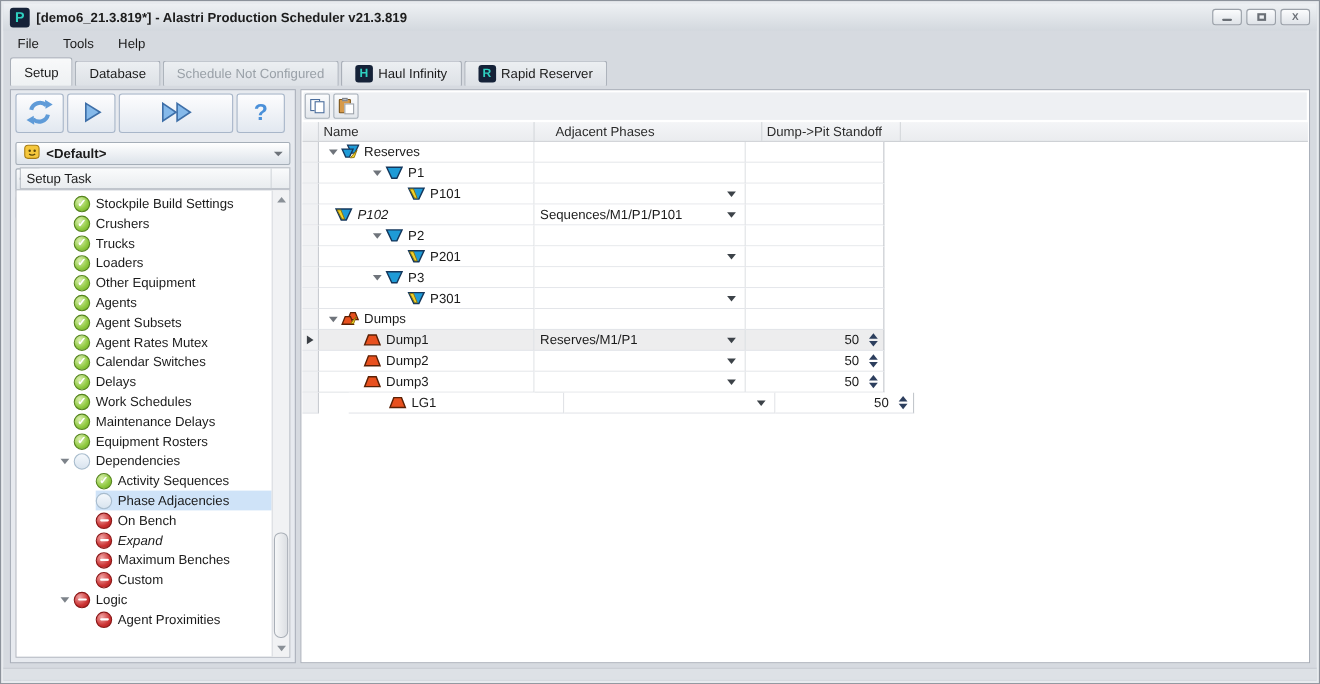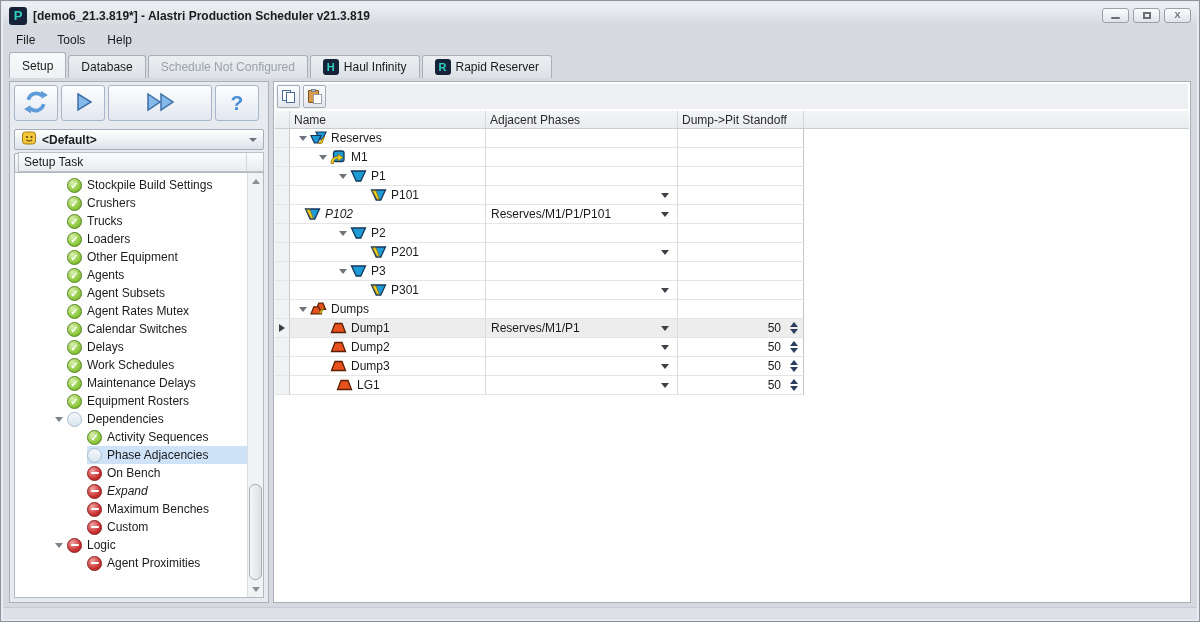--- a/index.html
+++ b/index.html
@@ -422,21 +422,21 @@
               <span class="board"></span>
               <span class="clip"></span>
               <span class="page"></span>
             </span>
         </div>
       </div>
       <div class="grid">
         <div class="g-header" id="gridHeader">
             <div class="g-hcell" style="width: 15px; padding: 0px;"></div>
             <div class="g-hcell" style="width: 196px;">Name</div>
-            <div class="g-hcell" style="width: 192px;">Adjacent Phases</div>
+            <div class="g-hcell" style="width: 192px; margin-left: 15px;">Adjacent Phases</div>
             <div class="g-hcell" style="width: 126px;">Dump-&gt;Pit Standoff</div>
             <div class="g-hcell g-hfill"></div>
           </div>
         <div class="g-body" id="gridBody">
             <div class="g-row">
               <div class="g-rowhdr"></div>
               <div class="g-cell name" style="padding-left: 6px;">
                 <span class="g-exp">
                   <span class="tri-down"></span>
                 </span>
@@ -447,37 +447,20 @@
                     <path d="M8.5 12.5 L14.5 5.5 L12 12.2 Z" fill="#f2d12b" stroke="#8a6d00" stroke-width="0.8"></path>
                   </svg>
                 </span>
                 <span>Reserves</span>
               </div>
               <div class="g-cell adj"></div>
               <div class="g-cell standoff"></div>
             </div>
             <div class="g-row">
               <div class="g-rowhdr"></div>
-              <div class="g-cell name" style="padding-left: 26px;">
-                <span class="g-exp">
-                  <span class="tri-down"></span>
-                </span>
-                <span class="g-ic">
-                  <svg viewBox="0 0 17 14">
-                    <rect x="3.5" y="1" width="10.5" height="10.5" rx="2" fill="#1e9bd7" stroke="#14375c" stroke-width="1.3"></rect>
-                    <path d="M1 13.5 C1 8.5 4 6.5 8 6.5 L8 4 L13 7.5 L8 11 L8 8.5 C5.5 8.5 3.5 9.8 3.5 13.5 Z" fill="#f2d12b" stroke="#8a6d00" stroke-width="0.8"></path>
-                  </svg>
-                </span>
-                <span>M1</span>
-              </div>
-              <div class="g-cell adj"></div>
-              <div class="g-cell standoff"></div>
-            </div>
-            <div class="g-row">
-              <div class="g-rowhdr"></div>
               <div class="g-cell name" style="padding-left: 46px;">
                 <span class="g-exp">
                   <span class="tri-down"></span>
                 </span>
                 <span class="g-ic">
                   <svg viewBox="0 0 17 14">
                     <path d="M1.5 2 H15.5 L10.8 12 H6.2 Z" fill="#1e9bd7" stroke="#14375c" stroke-width="1.3"></path>
                   </svg>
                 </span>
                 <span>P1</span>
@@ -508,21 +491,21 @@
                 <span class="g-exp"></span>
                 <span class="g-ic">
                   <svg viewBox="0 0 17 14">
                     <path d="M1.5 2 H15.5 L10.8 12 H6.2 Z" fill="#1e9bd7" stroke="#14375c" stroke-width="1.3"></path>
                     <path d="M2.4 2.8 L5.9 2.8 L9.3 11.2 L6.9 11.2 Z" fill="#f2d12b" stroke="#8a6d00" stroke-width="0.8"></path>
                   </svg>
                 </span>
                 <span>P102</span>
               </div>
               <div class="g-cell adj">
-                <span>Reserves/M1/P1/P101</span>
+                <span>Sequences/M1/P1/P101</span>
                 <span class="cell-dd"></span>
               </div>
               <div class="g-cell standoff"></div>
             </div>
             <div class="g-row">
               <div class="g-rowhdr"></div>
               <div class="g-cell name" style="padding-left: 46px;">
                 <span class="g-exp">
                   <span class="tri-down"></span>
                 </span>
@@ -668,21 +651,21 @@
               <div class="g-cell standoff">
                 <span>50</span>
                 <span class="spinner">
                   <span class="sp-up"></span>
                   <span class="sp-dn"></span>
                 </span>
               </div>
             </div>
             <div class="g-row">
               <div class="g-rowhdr"></div>
-              <div class="g-cell name" style="padding-left: 32px;">
+              <div class="g-cell name" style="padding-left: 22px; margin-left: 27px;">
                 <span class="g-exp"></span>
                 <span class="g-ic">
                   <svg viewBox="0 0 17 14">
                     <path d="M5 2.5 H12 L15.5 11.5 H1.5 Z" fill="#e8501e" stroke="#5a2005" stroke-width="1.3"></path>
                   </svg>
                 </span>
                 <span>LG1</span>
               </div>
               <div class="g-cell adj">
                 <span class="cell-dd"></span>

